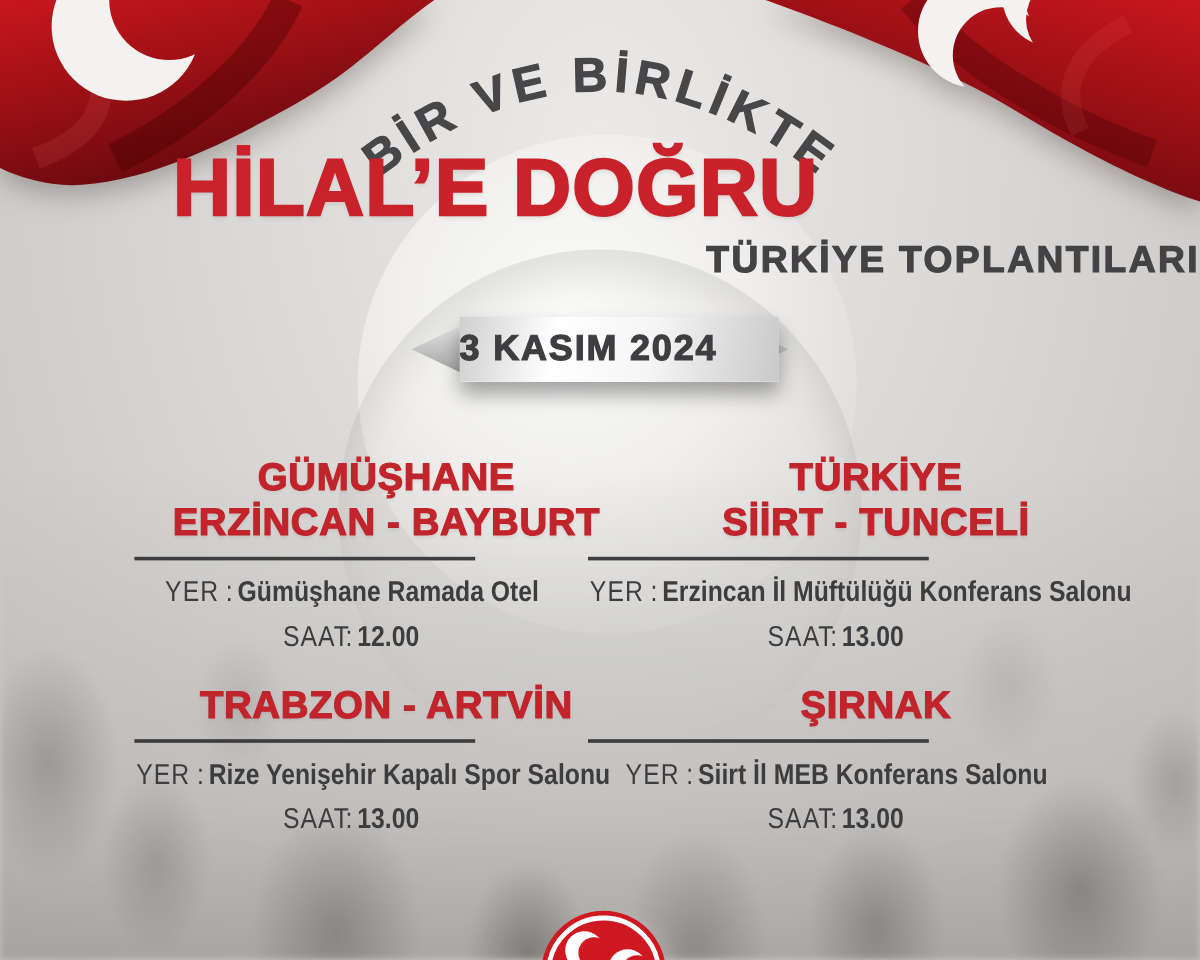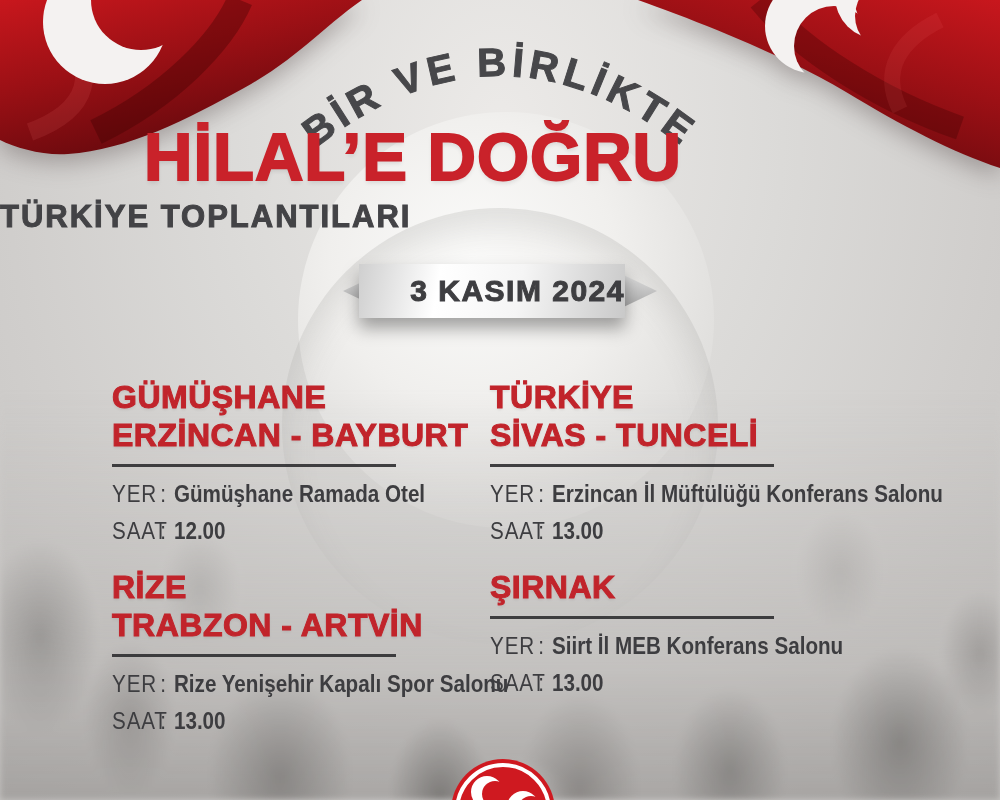--- a/index.html
+++ b/index.html
@@ -45,41 +45,41 @@
     font-weight:bold;font-size:40px;letter-spacing:5px;
     fill:#47474a;stroke:#47474a;stroke-width:1px;
   }
   .title{
     position:absolute;left:0;top:118px;width:826px;margin:0;text-align:center;
     font-size:67px;font-weight:bold;color:#c9222a;letter-spacing:1px;
     -webkit-text-stroke:2px #c9222a;
     text-shadow:0 3px 4px rgba(0,0,0,.10);
   }
   .subtitle{
-    position:absolute;left:0;top:199px;width:1000px;text-align:left;
+    position:absolute;left:0;top:199px;width:1000px;text-align:right;
     font-size:31px;font-weight:bold;color:#434346;letter-spacing:2px;
     -webkit-text-stroke:1px #434346;
   }
   
   .ribbon{position:absolute;left:343px;top:264px;width:314px;height:54px;}
   .ribbon .tail{position:absolute;top:5px;width:46px;height:44px;background:linear-gradient(to bottom,#e7e7e7,#9f9f9f);}
   .ribbon .tail-left{left:0;clip-path:polygon(0 50%,100% 0,100% 100%);}
   .ribbon .tail-right{right:0;clip-path:polygon(100% 50%,0 0,0 100%);}
   .ribbon .body{
-    position:absolute;left:16px;top:0;width:266px;height:54px;
+    position:absolute;left:40px;top:0;width:266px;height:54px;
     background:linear-gradient(100deg,#cfcfcf 0%,#ffffff 30%,#f5f5f5 60%,#c9c9c9 100%);
     box-shadow:0 10px 16px rgba(0,0,0,.35);
-    display:flex;align-items:center;justify-content:flex-end;
+    display:flex;align-items:center;justify-content:flex-start;
   }
   .ribbon .date-text{
     font-size:30px;font-weight:bold;color:#3e3e41;letter-spacing:1.5px;
     -webkit-text-stroke:1px #3e3e41;white-space:nowrap;
   }
   
-  .event{position:absolute;width:420px;}
+  .event{position:absolute;width:420px;text-align:center;}
   .e0{left:112px;top:378px;}
   .e1{left:490px;top:378px;width:480px;}
   .e2{left:112px;top:568px;}
   .e3{left:490px;top:568px;width:480px;}
   .region{
     font-size:32px;font-weight:bold;color:#c1242b;line-height:38px;
     letter-spacing:.5px;-webkit-text-stroke:1px #c1242b;white-space:nowrap;
     text-shadow:0 2px 3px rgba(0,0,0,.08);
   }
   .rule{height:3px;background:#2e2e30;width:284px;margin-top:10px;opacity:.9;}
@@ -180,34 +180,33 @@
       <span class="lbl">YER</span><span class="sep">:</span><span class="val">Gümüşhane Ramada Otel</span>
     </div>
     <div class="meta">
       <span class="lbl">SAAT</span><span class="sep">:</span><span class="val">12.00</span>
     </div>
   </section>
 
   <section class="event e1">
     <div class="region">
       <div>TÜRKİYE</div>
-      <div>SİVAS - TUNCELİ</div>
+      <div>SİİRT - TUNCELİ</div>
     </div>
     <div class="rule"></div>
     <div class="meta">
       <span class="lbl">YER</span><span class="sep">:</span><span class="val">Erzincan İl Müftülüğü Konferans Salonu</span>
     </div>
     <div class="meta">
       <span class="lbl">SAAT</span><span class="sep">:</span><span class="val">13.00</span>
     </div>
   </section>
 
   <section class="event e2">
     <div class="region">
-      <div>RİZE</div>
       <div>TRABZON - ARTVİN</div>
     </div>
     <div class="rule"></div>
     <div class="meta">
       <span class="lbl">YER</span><span class="sep">:</span><span class="val">Rize Yenişehir Kapalı Spor Salonu</span>
     </div>
     <div class="meta">
       <span class="lbl">SAAT</span><span class="sep">:</span><span class="val">13.00</span>
     </div>
   </section>

